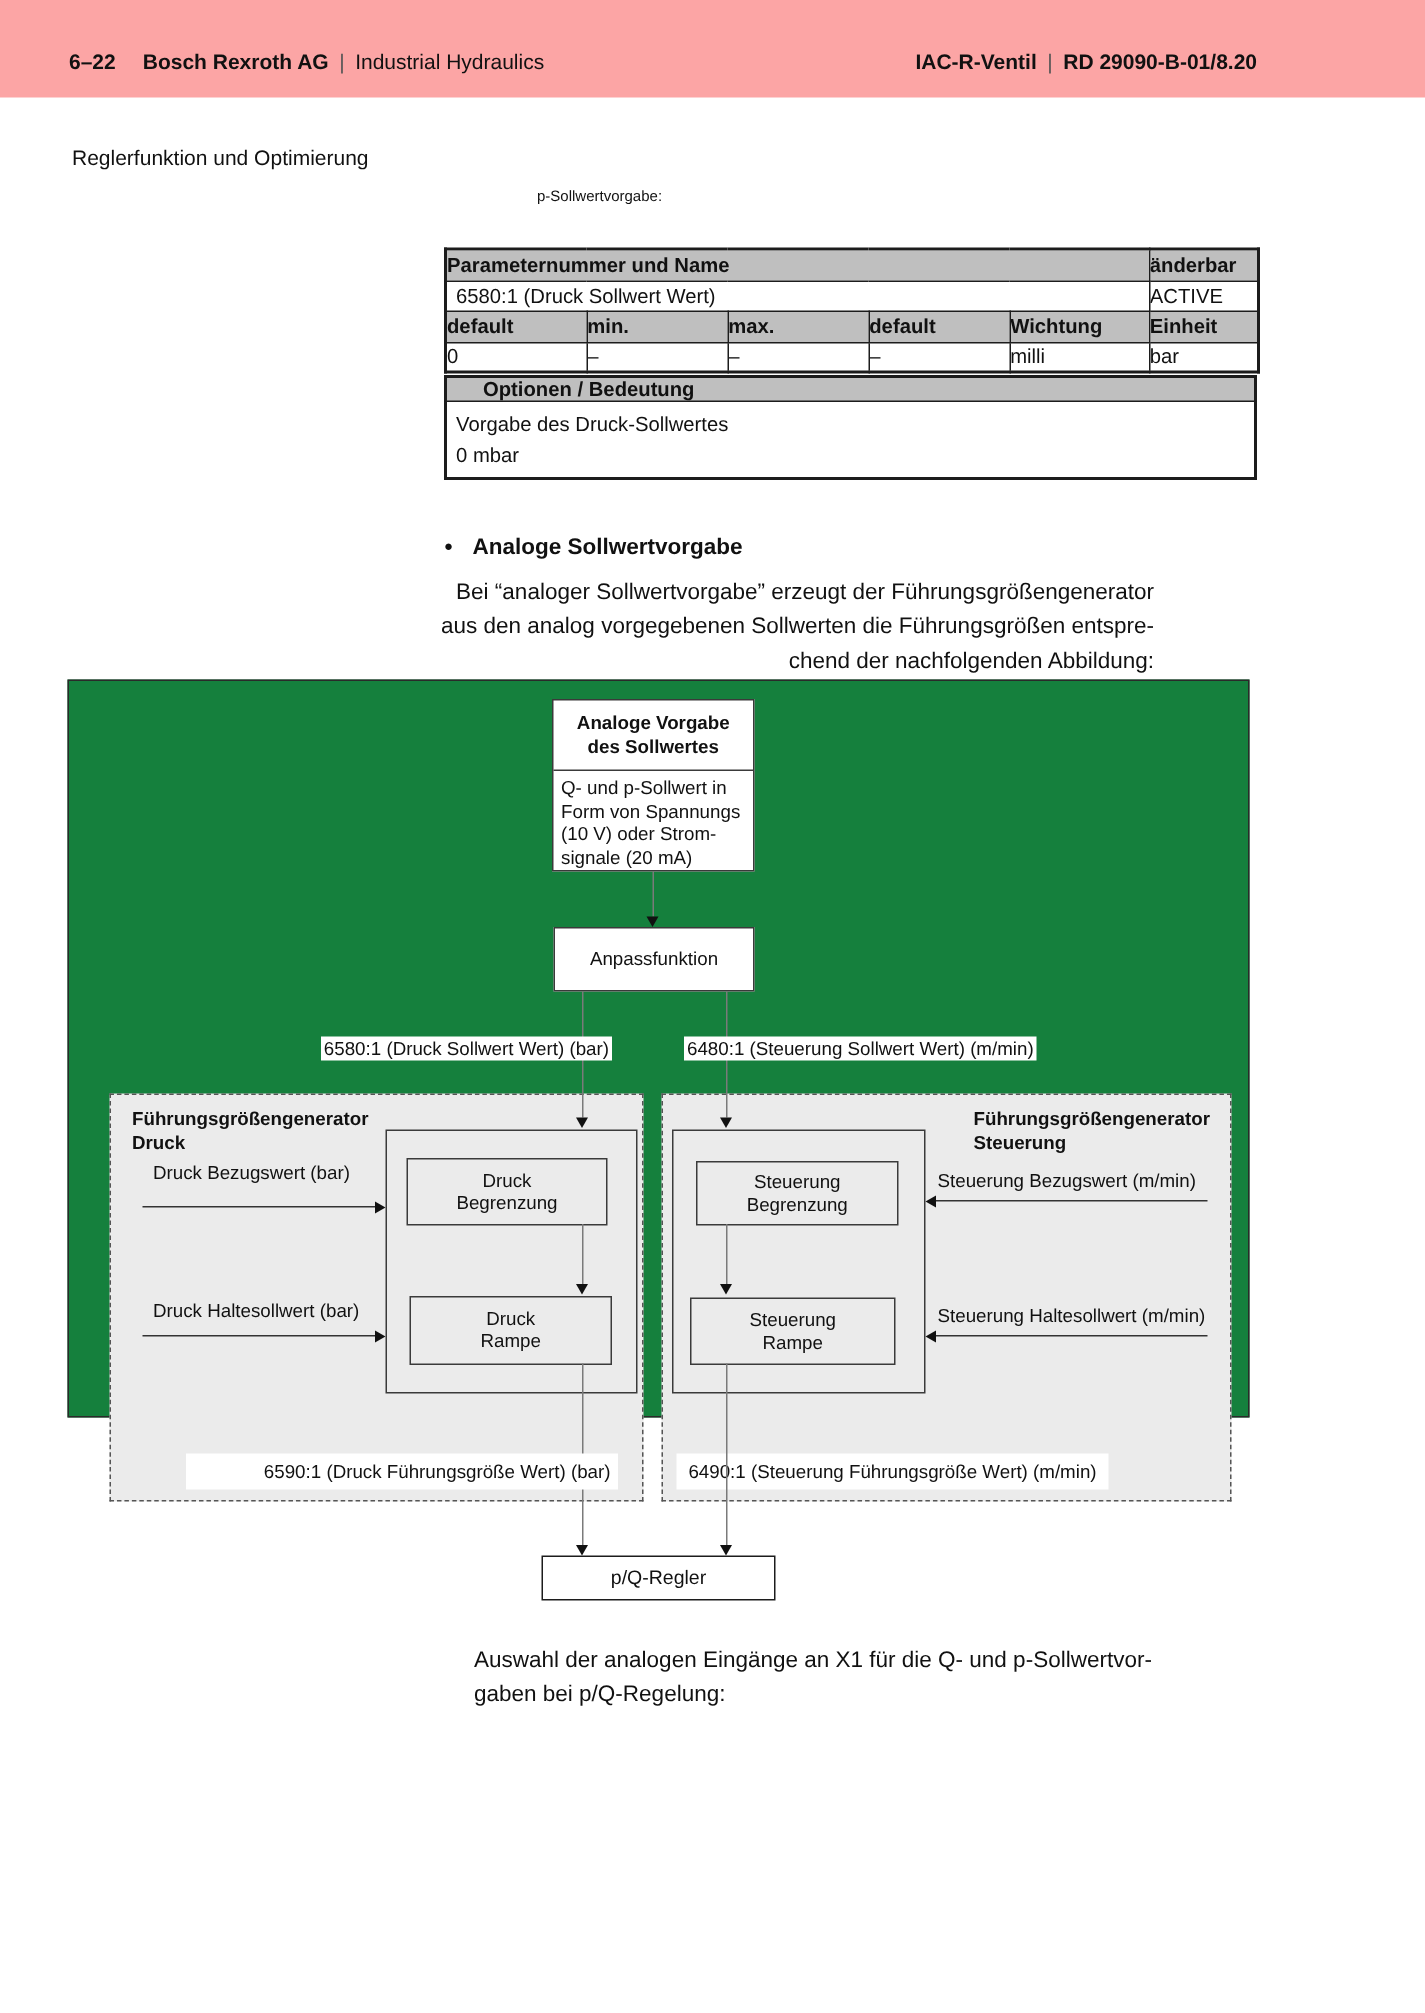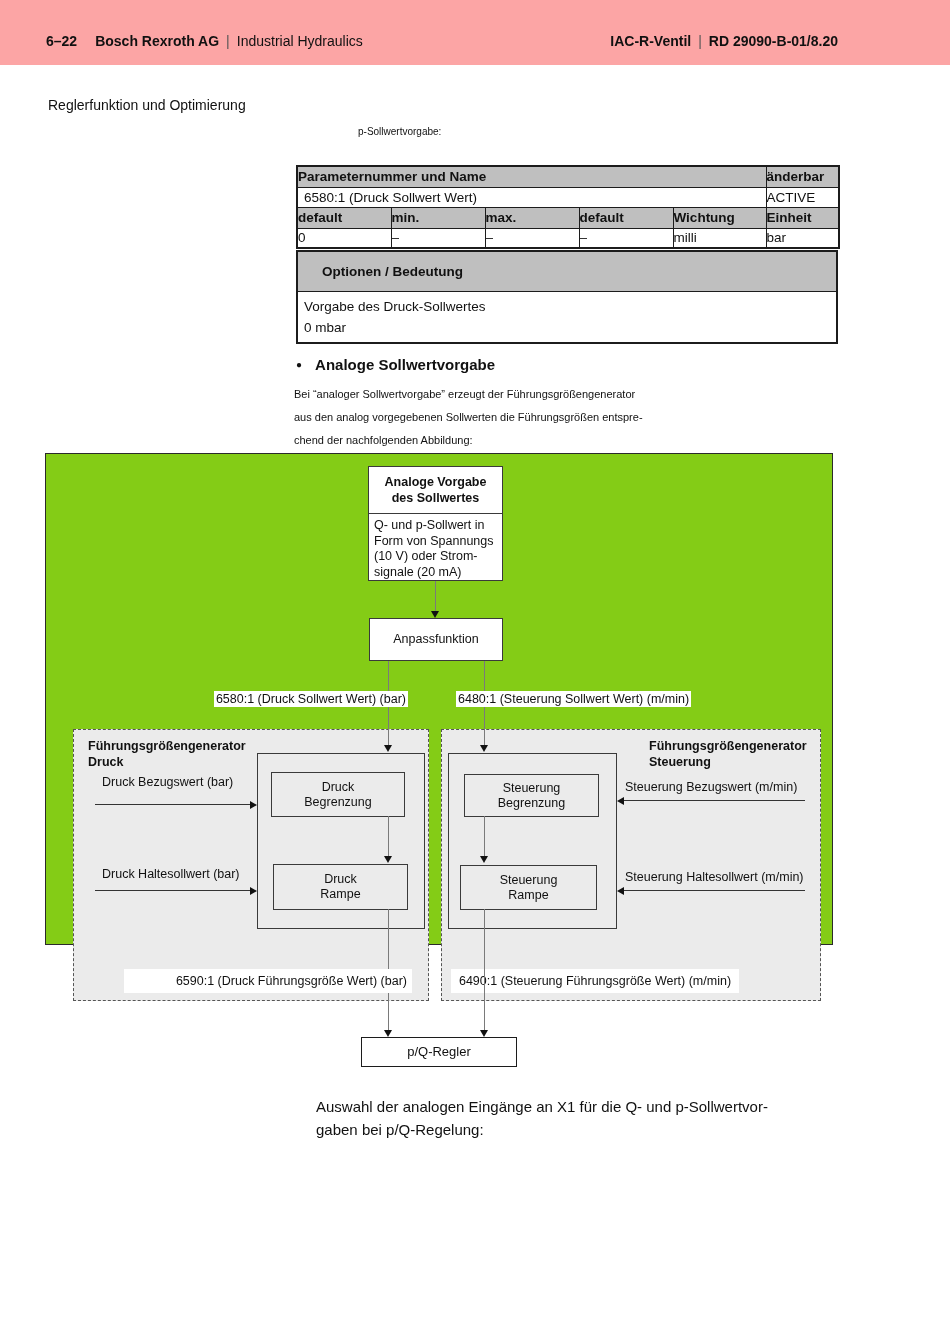--- a/index.html
+++ b/index.html
@@ -27,30 +27,30 @@
   .ptab td { border:1px solid #1c1c1c; overflow:hidden; white-space:nowrap; }
   .ptab { border:2px solid #1c1c1c; }
   .gray { background:#bfbfbf; }
   .c { }
   .padl { padding-left:6px; }
   .h21 td { height:21px; }
   .h20 td { height:20px; }
 
   .otab { left:296px; top:250px; width:542px; font-size:13.5px; border:2px solid #1c1c1c; }
   .otab td { border:1px solid #1c1c1c; }
-  .otab .hrow td { height:40px;padding-left:24px; }
+  .otab .hrow td { height:16px;padding-left:24px; }
   .otab .brow td { height:50px; vertical-align:top; padding:4px 6px; line-height:21px; }
 
   .bullet-row { left:296px; top:356px; font-size:15px; display:flex; align-items:center; }
   .bullet-dot { font-size:10px; margin-right:13px; }
-  .para { left:294px; top:383px; font-size:11px; line-height:23px; }
+  .para { left:294px; top:383px; font-size:15px; line-height:23px;text-align:right; }
   .footer-para { left:316px; top:1095px; font-size:15px; line-height:23px; }
 
   
-  .frame { left:45px; top:453px; width:788px; height:492px; border:1.5px solid #2a2a2a; background:#84cc16; }
+  .frame { left:45px; top:453px; width:788px; height:492px; border:1.5px solid #2a2a2a; background:#15803d; }
   .dbox { border:1.5px solid #3a3a3a; background:#fff; font-size:12.5px; }
   .src-box { left:322px; top:12px; width:135px; height:115px; }
   .src-title { border-bottom:1.5px solid #3a3a3a; height:47px; font-weight:bold; text-align:center; padding-top:7px; line-height:16px; }
   .src-body { padding:4px 0 0 5px; line-height:15.5px; }
   .anpass { left:323px; top:164px; width:134px; height:43px; text-align:center; line-height:40px; }
   .pq { left:315px; top:583px; width:156px; height:30px; text-align:center; line-height:27px; border:1.5px solid #1c1c1c; background:#fff; font-size:13px; }
 
   .vline { width:1px; background:#7a7a7a; z-index:2; }
   .ah-down { width:0; height:0; border-left:4px solid transparent; border-right:4px solid transparent; border-top:7px solid #111; z-index:2; }
   .ah-left { width:0; height:0; border-top:4px solid transparent; border-bottom:4px solid transparent; border-right:7px solid #111; z-index:2; }

